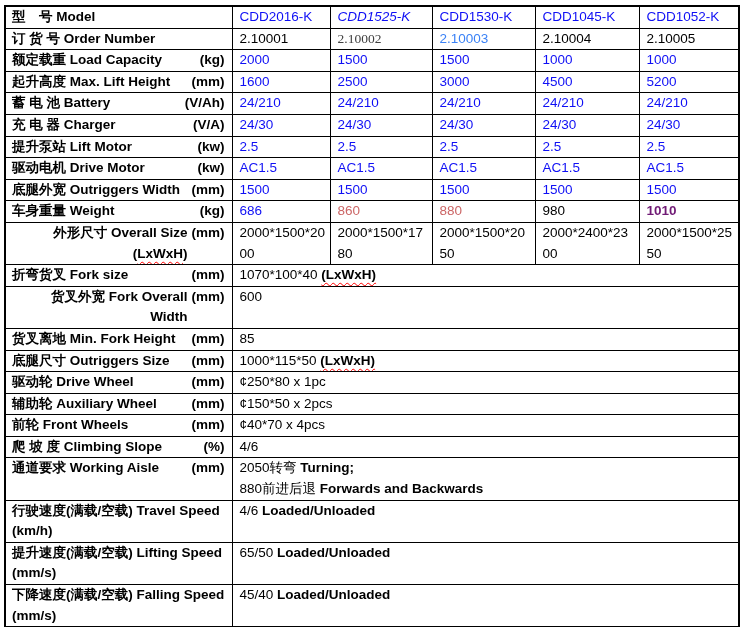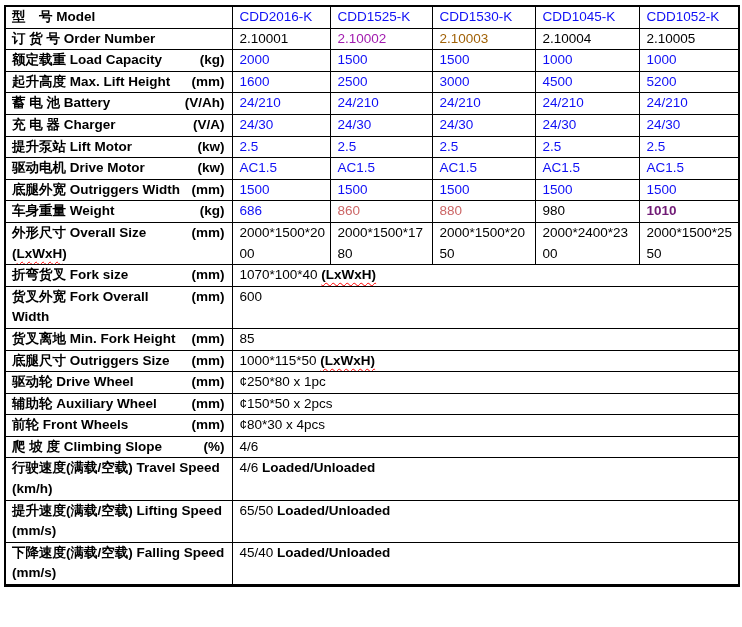--- a/index.html
+++ b/index.html
@@ -12,21 +12,21 @@
   table.spec{
     border-collapse:collapse;table-layout:fixed;width:734px;
     border:2px solid #000;
   }
   td{
     border:1px solid #000;vertical-align:top;
     font-size:13.5px;line-height:20.6px;
     padding:0 4px 0 7px;overflow:hidden;
   }
   td.lbl{font-weight:bold;padding:0 7px 0 6px;}
-  td.lbl .flexl{display:flex;justify-content:space-between;align-items:flex-start;}
+  td.lbl .flexl{display:flex;justify-content:space-between;align-items:flex-start;text-align:right;}
   td.lbl .unit{white-space:nowrap;padding-left:4px;}
   td.val{text-align:left;}
   td.brk{word-break:break-all;}
   .b{font-weight:bold;}
   .wavy{
     text-decoration-line:underline;
     text-decoration-style:wavy;
     text-decoration-color:#ff0000;
     text-decoration-thickness:1px;
     text-underline-offset:3px;
@@ -47,36 +47,36 @@
 </colgroup>
 <tbody>
 
   <tr>
     <td class="lbl">
             <div class="flexl">
               <span>型　号 Model</span>
             </div>
           </td>
     <td class="val" style="color: rgb(15, 15, 245);">CDD2016-K</td>
-    <td class="val" style="color: rgb(15, 15, 245);">CDD1525-K</td>
+    <td class="val" style="color: rgb(15, 15, 245); font-style: italic;">CDD1525-K</td>
     <td class="val" style="color: rgb(15, 15, 245);">CDD1530-K</td>
     <td class="val" style="color: rgb(15, 15, 245);">CDD1045-K</td>
     <td class="val" style="color: rgb(15, 15, 245);">CDD1052-K</td>
   </tr>
 
   <tr>
     <td class="lbl">
             <div class="flexl">
               <span>订 货 号 Order Number</span>
               <span class="unit"></span>
             </div>
           </td>
     <td class="val" style="color: rgb(0, 0, 0);">2.10001</td>
-    <td class="val" style="color: #a21caf;">2.10002</td>
-    <td class="val" style="color: #a16207;">2.10003</td>
+    <td class="val" style="color: #404040; font-family: Liberation Serif, serif;">2.10002</td>
+    <td class="val" style="color: #3b82f6;">2.10003</td>
     <td class="val" style="color: rgb(0, 0, 0);">2.10004</td>
     <td class="val" style="color: rgb(0, 0, 0);">2.10005</td>
   </tr>
 
   <tr>
     <td class="lbl">
             <div class="flexl">
               <span>额定载重 Load Capacity</span>
               <span class="unit">(kg)</span>
             </div>
@@ -260,33 +260,45 @@
     <td class="val" colspan="5"><span>¢150*50 x 2pcs</span></td>
   </tr>
 
   <tr>
     <td class="lbl">
             <div class="flexl">
               <span>前轮 Front Wheels</span>
               <span class="unit">(mm)</span>
             </div>
           </td>
-    <td class="val" colspan="5"><span>¢80*30 x 4pcs</span></td>
+    <td class="val" colspan="5"><span>¢40*70 x 4pcs</span></td>
   </tr>
 
   <tr>
     <td class="lbl">
             <div class="flexl">
               <span>爬 坡 度 Climbing Slope</span>
               <span class="unit">(%)</span>
             </div>
           </td>
     <td class="val" colspan="5"><span>4/6</span></td>
   </tr>
 
+  <tr>
+    <td class="lbl">
+            <div class="flexl">
+              <span>通道要求 Working Aisle</span>
+              <span class="unit">(mm)</span>
+            </div>
+          </td>
+    <td class="val" colspan="5">
+      <div><span>2050转弯 </span><span class="b">Turning;</span></div>
+      <div><span>880前进后退 </span><span class="b">Forwards and Backwards</span></div>
+    </td>
+  </tr>
 
   <tr>
     <td class="lbl"><span>行驶速度(满载/空载) Travel Speed (km/h)</span></td>
     <td class="val" colspan="5"><span>4/6 </span><span class="b">Loaded/Unloaded</span></td>
   </tr>
 
   <tr>
     <td class="lbl"><span>提升速度(满载/空载)  Lifting Speed (mm/s)</span></td>
     <td class="val" colspan="5"><span>65/50 </span><span class="b">Loaded/Unloaded</span></td>
   </tr>

